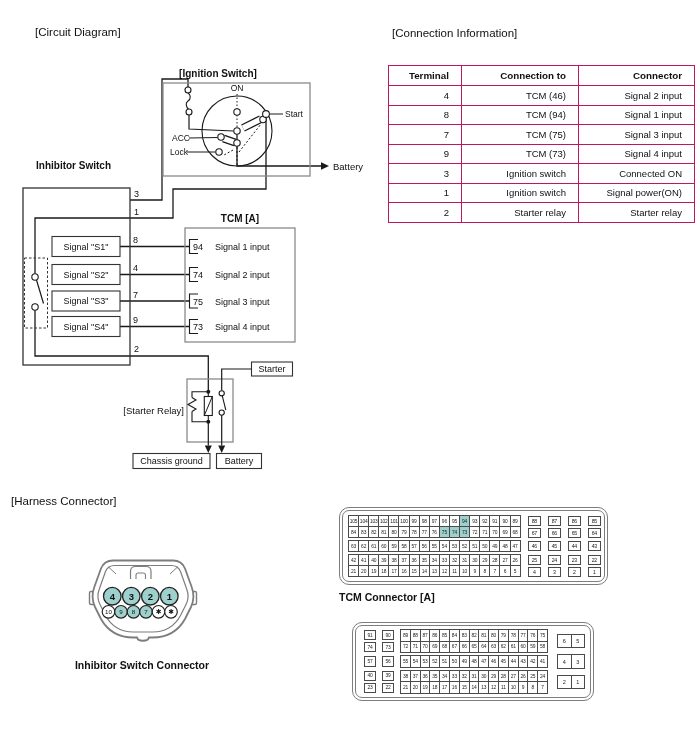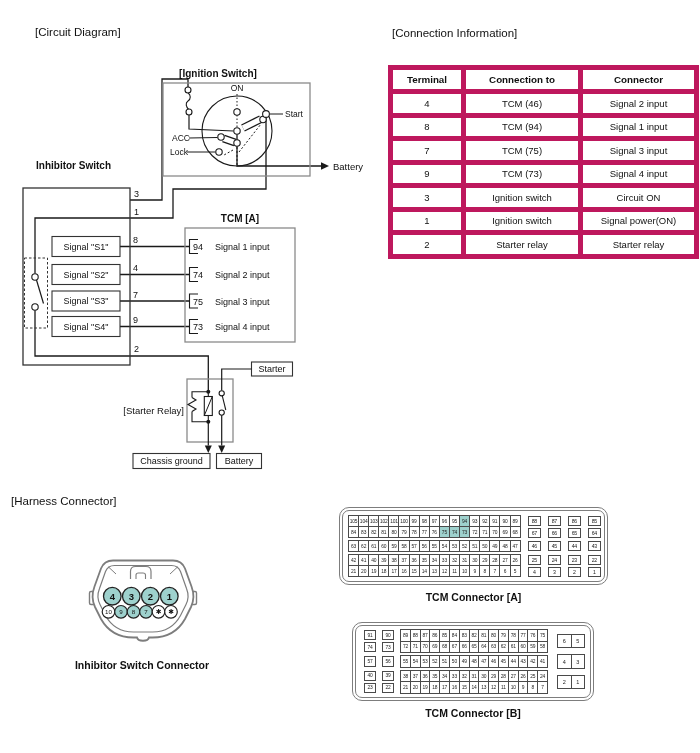--- a/index.html
+++ b/index.html
@@ -2,22 +2,22 @@
 <html><head>
 <meta charset="utf-8">
 <style>
   html,body{margin:0;padding:0;background:#fff;}
   .page{position:relative;width:700px;height:753px;background:#fff;
         font-family:"Liberation Sans",sans-serif;color:#111;overflow:hidden;}
   .sec{position:absolute;font-size:11.5px;color:#111;white-space:nowrap;padding-left:7px;}
 
   
   table.conn{position:absolute;left:388px;top:65px;border-collapse:collapse;table-layout:fixed;}
-  table.conn th,table.conn td{border:5px solid #be185d;font-size:9.5px;text-align:center;
-        padding:0 2px;height:18.5px;vertical-align:middle;white-space:nowrap;}
+  table.conn th,table.conn td{border:1px solid #be185d;font-size:9.5px;text-align:right;
+        padding:0 12px;height:18.5px;vertical-align:middle;white-space:nowrap;}
   table.conn th{font-weight:bold;height:19px;font-size:9.8px;}
 
   
   .connector{position:absolute;border:1.6px solid #7d7d7d;border-radius:10px;background:#fff;box-sizing:border-box;}
   .frame{position:absolute;inset:2px;border:1px solid #7d7d7d;border-radius:7px;box-sizing:border-box;}
   .content{position:absolute;inset:3px;display:flex;flex-direction:column;justify-content:space-evenly;
         padding:2px 5px;box-sizing:border-box;}
   .conn-a{left:339px;top:507px;width:269px;height:78px;}
   .conn-b{left:352px;top:622px;width:242px;height:79px;}
   .band{display:flex;align-items:center;}
@@ -28,21 +28,21 @@
         font-size:4.9px;color:#222;letter-spacing:-0.2px;}
   .rstack{display:flex;flex-direction:column;gap:2px;margin-left:7px;}
   .rrow{display:flex;gap:6.5px;}
   .rc{width:13.5px;height:10px;border:1px solid #4a4a4a;box-sizing:border-box;font-size:5.2px;}
   .lstack{display:flex;flex-direction:column;gap:1.5px;margin-right:6px;}
   .conn-b .lstack:first-child{margin-left:3px;}
   .lc{width:12px;height:10.5px;border:1px solid #4a4a4a;box-sizing:border-box;}
   .rblock{display:grid;grid-template-columns:repeat(2,12.5px);grid-auto-rows:12.5px;gap:1px;
         background:#4a4a4a;border:1px solid #4a4a4a;margin-left:auto;}
   .rc2{font-size:5.5px;}
-  .cap{position:absolute;font-weight:bold;font-size:10.5px;text-align:center;}
+  .cap{position:absolute;font-weight:bold;font-size:10.5px;text-align:left;}
 
   svg.art{position:absolute;left:0;top:0;}
   svg.art text{font-family:"Liberation Sans",sans-serif;font-size:9px;fill:#111;}
   svg.art text.b{font-weight:bold;font-size:10px;}
   svg.art text.s85{font-size:8.5px;}
   svg.art text.s95{font-size:9.5px;}
   svg.art text.pin1{font-weight:bold;font-size:9.5px;}
   svg.art text.pin2{font-size:6.2px;}
   svg.art text.star{font-size:6.8px;}
   svg.art text.cap2{font-weight:bold;font-size:10.5px;}
@@ -86,21 +86,21 @@
           <td>Signal 3 input</td>
         </tr>
         <tr>
           <td>9</td>
           <td>TCM (73)</td>
           <td>Signal 4 input</td>
         </tr>
         <tr>
           <td>3</td>
           <td>Ignition switch</td>
-          <td>Circuit ON</td>
+          <td>Connected ON</td>
         </tr>
         <tr>
           <td>1</td>
           <td>Ignition switch</td>
           <td>Signal power(ON)</td>
         </tr>
         <tr>
           <td>2</td>
           <td>Starter relay</td>
           <td>Starter relay</td>
@@ -526,15 +526,14 @@
             <div class="pc">8</div>
             <div class="pc">7</div>
           </div>
           <div class="rblock">
             <div class="rc2">2</div>
             <div class="rc2">1</div>
           </div>
         </div>
       </div>
   </div>
-  <div class="cap" style="left:352px;top:707px;width:242px">TCM Connector [B]</div>
 
 </div>
 
 </body></html>

